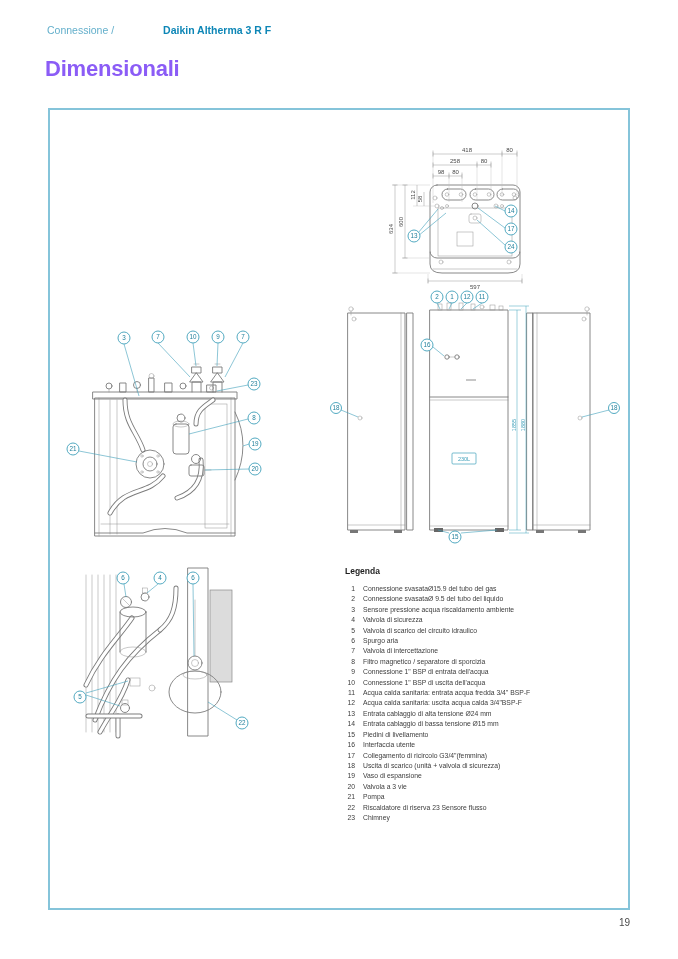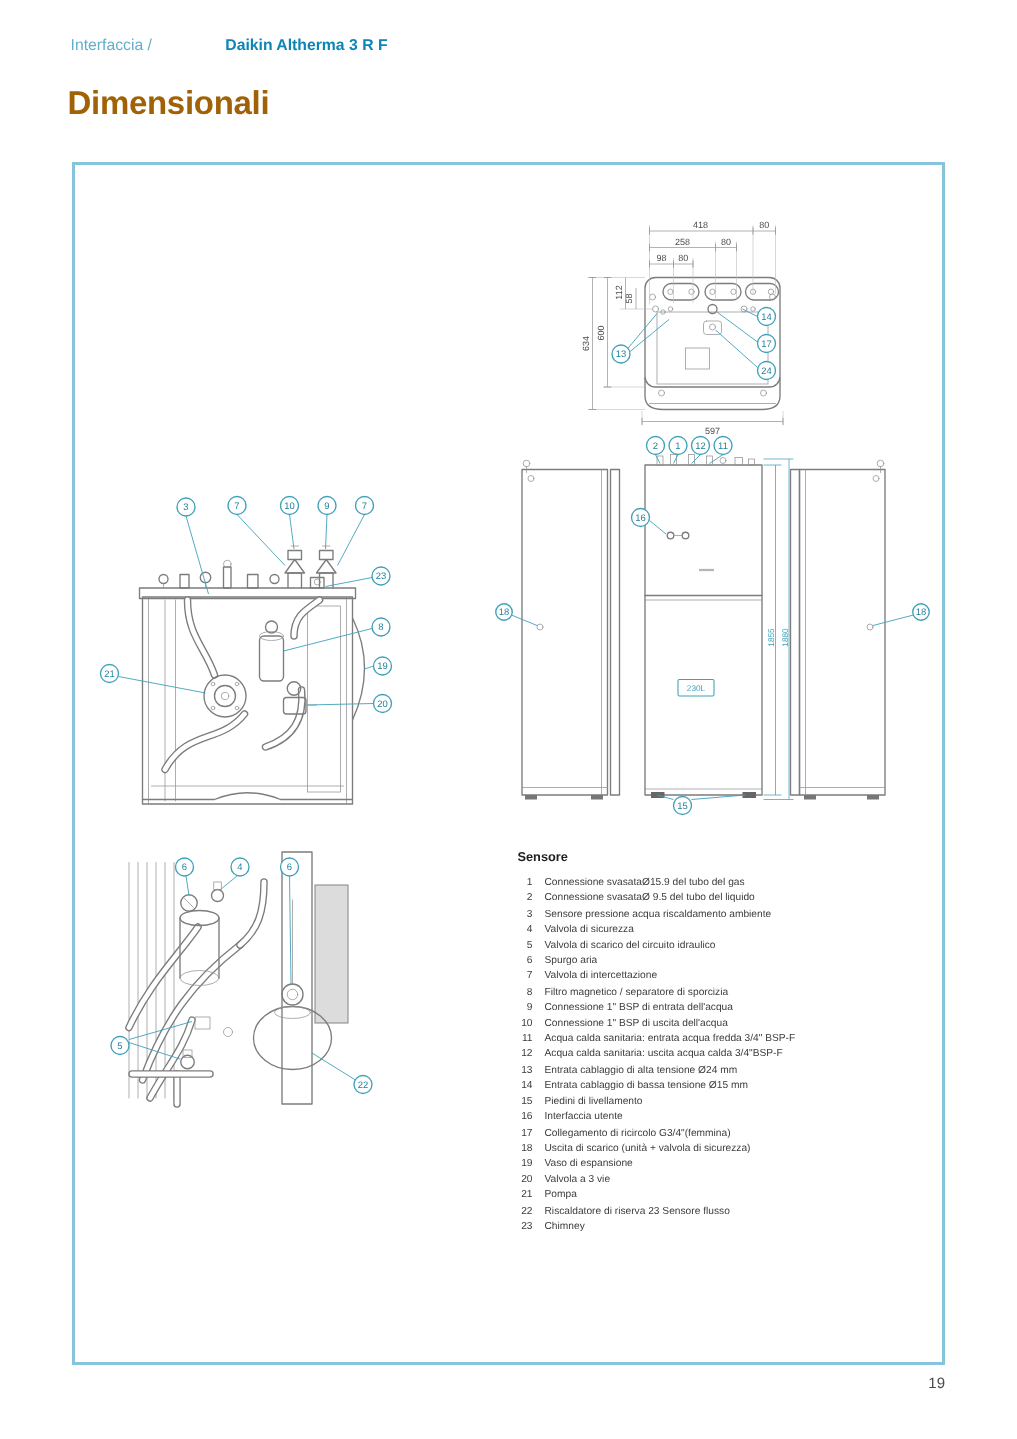--- a/index.html
+++ b/index.html
@@ -2,21 +2,21 @@
 <html><head>
 <meta charset="utf-8">
 <style>
   html,body{margin:0;padding:0;background:#ffffff;}
   body{width:678px;height:959px;position:relative;overflow:hidden;
        font-family:"Liberation Sans",sans-serif;}
   .breadcrumb{position:absolute;left:47px;top:24px;font-size:10.5px;letter-spacing:0;}
   .bc-light{color:#63afcb;}
   .bc-dark{color:#0d86b6;font-weight:bold;padding-left:46px;}
   .page-title{position:absolute;left:45px;top:56px;margin:0;font-size:22px;font-weight:bold;
-              color:#a16207;letter-spacing:-0.2px;}
+              color:#8b5cf6;letter-spacing:-0.2px;}
   .frame{position:absolute;left:48px;top:108px;width:582px;height:802px;
          border:2px solid #85c4da;box-sizing:border-box;background:#fff;}
   .frame svg{position:absolute;overflow:visible;}
   #svg-top-view{left:335px;top:30px;}
   #svg-front-view{left:280px;top:175px;}
   #svg-internal-view{left:15px;top:218px;}
   #svg-detail-view{left:20px;top:450px;}
 
   
   .ln{stroke:#7c7c7c;fill:none;stroke-width:0.9;stroke-linecap:round;stroke-linejoin:round;}
@@ -41,21 +41,21 @@
   #legend-list .lnum{width:10px;flex:none;text-align:right;}
   #legend-list .ltxt{padding-left:8px;}
 
   .page-number{position:absolute;left:608px;top:917px;width:22px;text-align:right;
                font-size:10px;color:#4a4a4a;}
 </style>
 </head>
 <body>
 
 <div class="breadcrumb">
-  <span class="bc-light">Interfaccia / </span><span class="bc-dark">Daikin Altherma 3 R F</span>
+  <span class="bc-light">Connessione / </span><span class="bc-dark">Daikin Altherma 3 R F</span>
 </div>
 
 <h1 class="page-title">Dimensionali</h1>
 
 <div class="frame">
 
   <svg id="svg-top-view" width="185" height="155" viewBox="0 0 185 155">
     <g>
       <rect class="ln" x="45" y="45" width="90" height="73" rx="7"></rect>
       <path class="ln" d="M45 112 L45 124 Q45 133 57 133 L123 133 Q135 133 135 124 L135 112"></path>
@@ -430,21 +430,21 @@
           <text x="10" y="139.3">5</text>
         </g>
       <g class="callout">
         <circle cx="172" cy="163" r="6"></circle>
           <text x="172" y="165.3">22</text>
         </g>
     </g>
   </svg>
 
   <div class="legend">
-    <div class="legend-title">Sensore</div>
+    <div class="legend-title">Legenda</div>
     <ol id="legend-list">
         <li>
           <span class="lnum">1</span>
           <span class="ltxt">Connessione svasataØ15.9 del tubo del gas</span>
         </li>
         <li>
           <span class="lnum">2</span>
           <span class="ltxt">Connessione svasataØ 9.5 del tubo del liquido</span>
         </li>
         <li>

